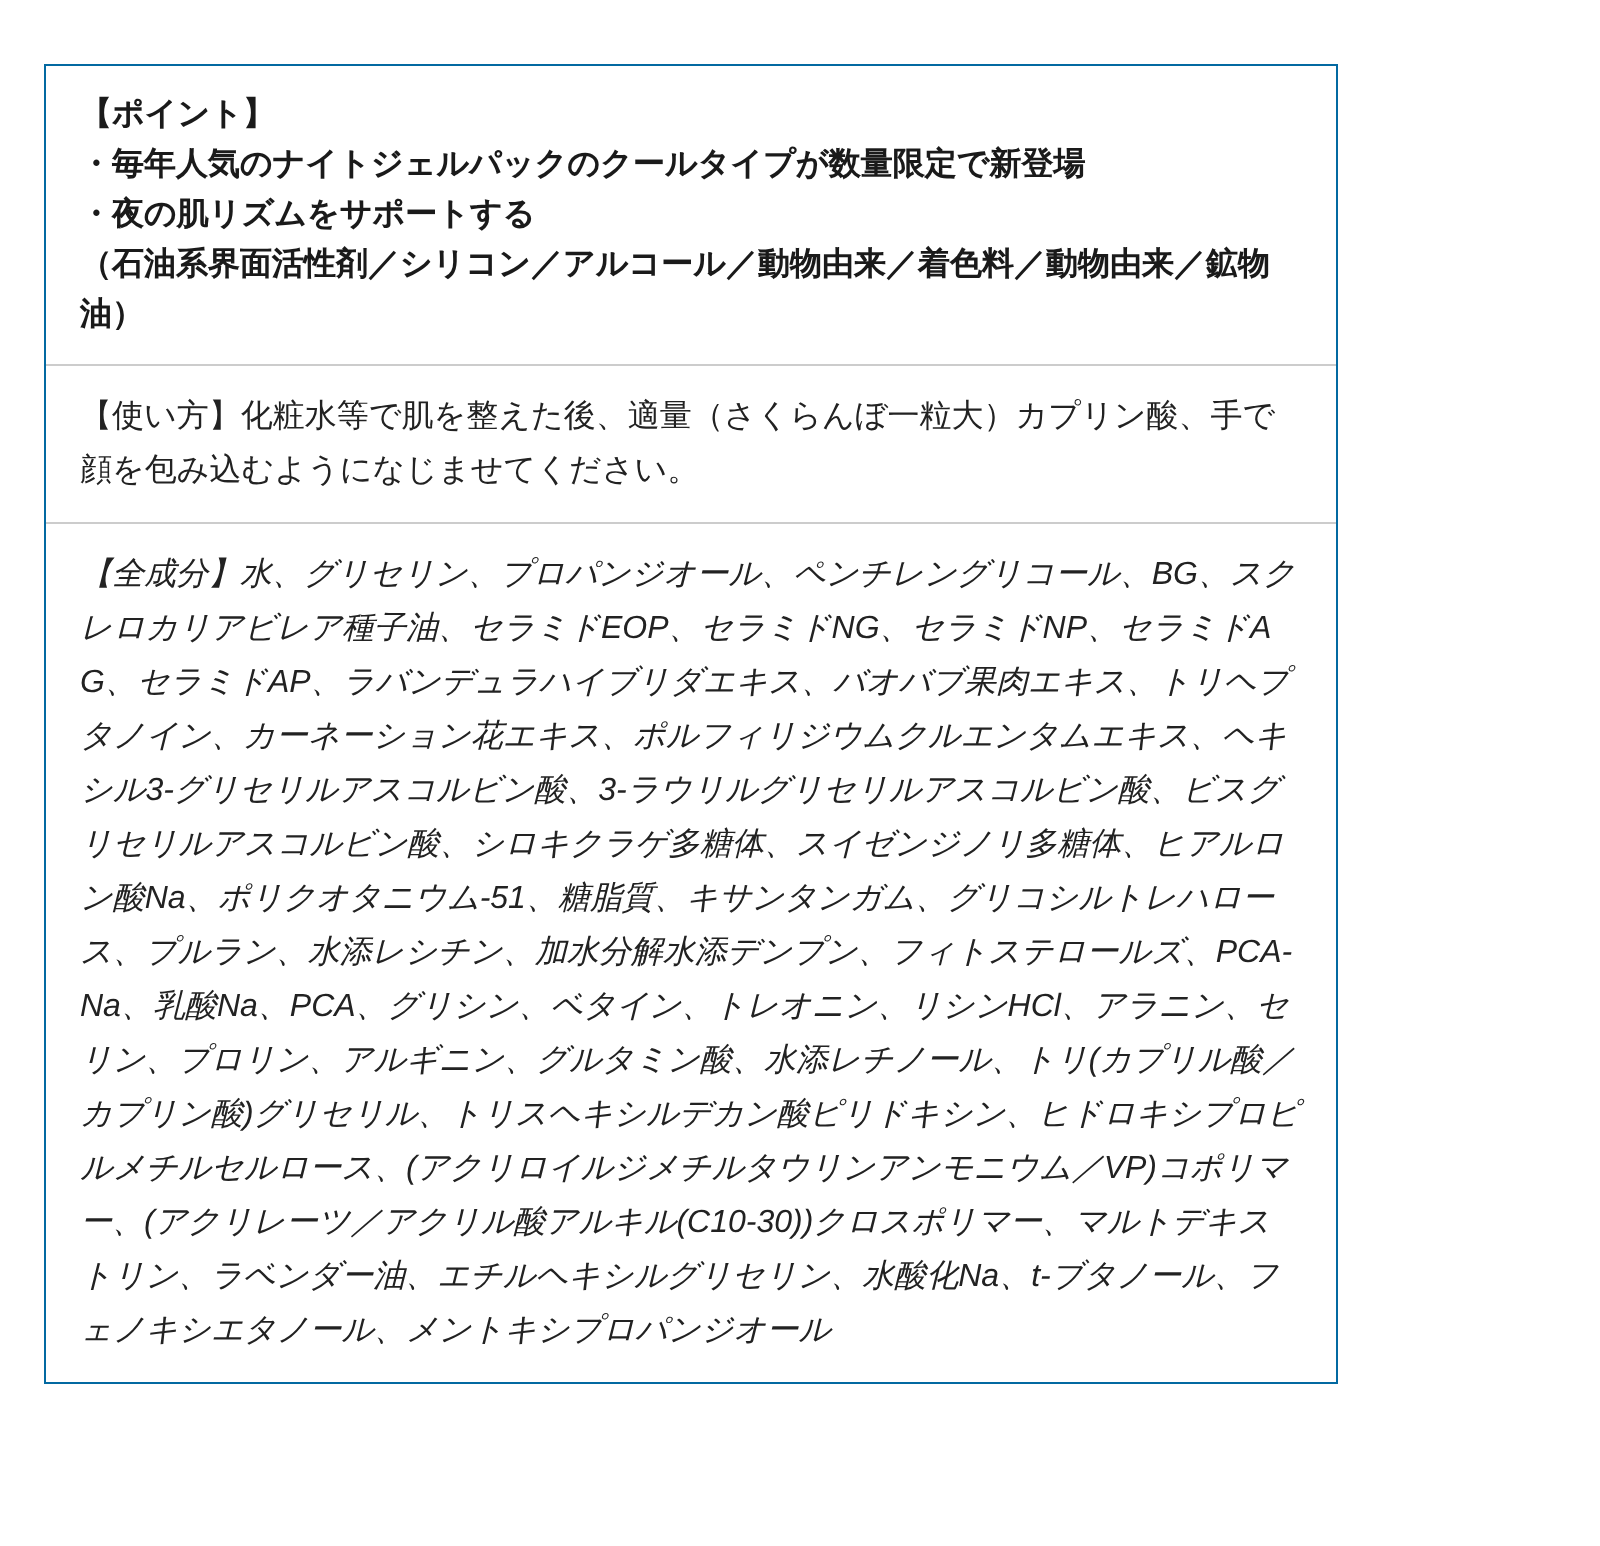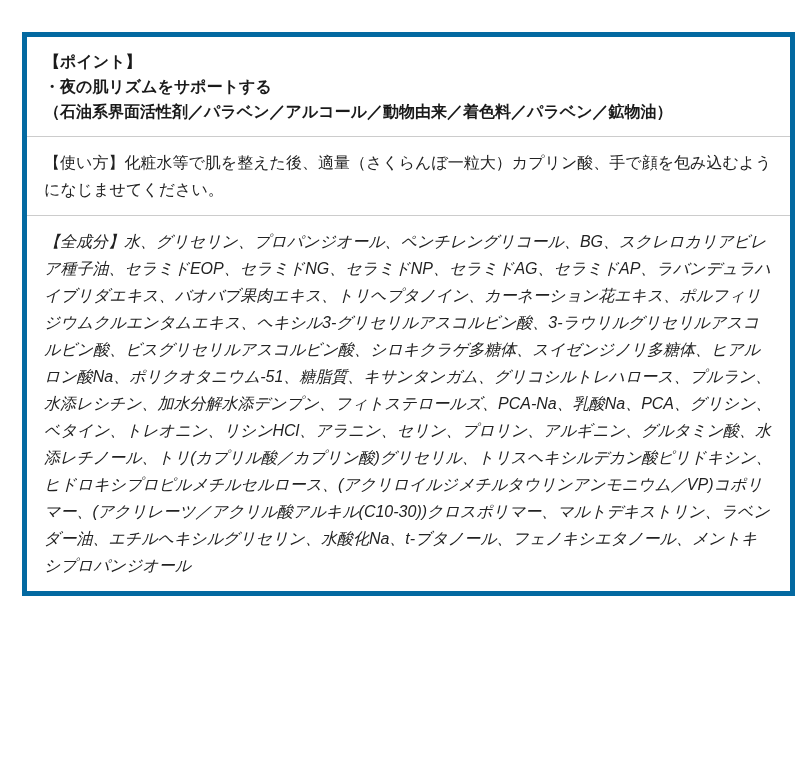--- a/index.html
+++ b/index.html
@@ -11,23 +11,23 @@
     height: 773px;
     background: #ffffff;
     font-family: "Liberation Sans", sans-serif;
     color: #222222;
     position: relative;
   }
   .panel {
     position: absolute;
     left: 22px;
     top: 32px;
-    width: 773px;
+    width: 647px;
     box-sizing: border-box;
-    border: 5px solid #0369a1;
+    border: 1px solid #0369a1;
     background: #ffffff;
   }
   .section {
     padding: 12px 17px;
     font-size: 16px;
   }
   .section p {
     margin: 0;
   }
   .section-points {
@@ -46,22 +46,23 @@
     font-style: italic;
   }
 </style>
 </head>
 <body>
 
 <div class="panel">
 
   <div class="section section-points">
     <p>【ポイント】</p>
+    <p>・毎年人気のナイトジェルパックのクールタイプが数量限定で新登場</p>
     <p>・夜の肌リズムをサポートする</p>
-    <p>（石油系界面活性剤／パラベン／アルコール／動物由来／着色料／パラベン／鉱物油）</p>
+    <p>（石油系界面活性剤／シリコン／アルコール／動物由来／着色料／動物由来／鉱物油）</p>
   </div>
 
   <div class="section section-usage">
     <p>【使い方】化粧水等で肌を整えた後、適量（さくらんぼ一粒大）カプリン酸、手で顔を包み込むようになじませてください。</p>
   </div>
 
   <div class="section section-ingredients">
     <p>【全成分】水、グリセリン、プロパンジオール、ペンチレングリコール、BG、スクレロカリアビレア種子油、セラミドEOP、セラミドNG、セラミドNP、セラミドAG、セラミドAP、ラバンデュラハイブリダエキス、バオバブ果肉エキス、トリヘプタノイン、カーネーション花エキス、ポルフィリジウムクルエンタムエキス、ヘキシル3-グリセリルアスコルビン酸、3-ラウリルグリセリルアスコルビン酸、ビスグリセリルアスコルビン酸、シロキクラゲ多糖体、スイゼンジノリ多糖体、ヒアルロン酸Na、ポリクオタニウム-51、糖脂質、キサンタンガム、グリコシルトレハロース、プルラン、水添レシチン、加水分解水添デンプン、フィトステロールズ、PCA-Na、乳酸Na、PCA、グリシン、ベタイン、トレオニン、リシンHCl、アラニン、セリン、プロリン、アルギニン、グルタミン酸、水添レチノール、トリ(カプリル酸／カプリン酸)グリセリル、トリスヘキシルデカン酸ピリドキシン、ヒドロキシプロピルメチルセルロース、(アクリロイルジメチルタウリンアンモニウム／VP)コポリマー、(アクリレーツ／アクリル酸アルキル(C10-30))クロスポリマー、マルトデキストリン、ラベンダー油、エチルヘキシルグリセリン、水酸化Na、t-ブタノール、フェノキシエタノール、メントキシプロパンジオール</p>
   </div>
 

